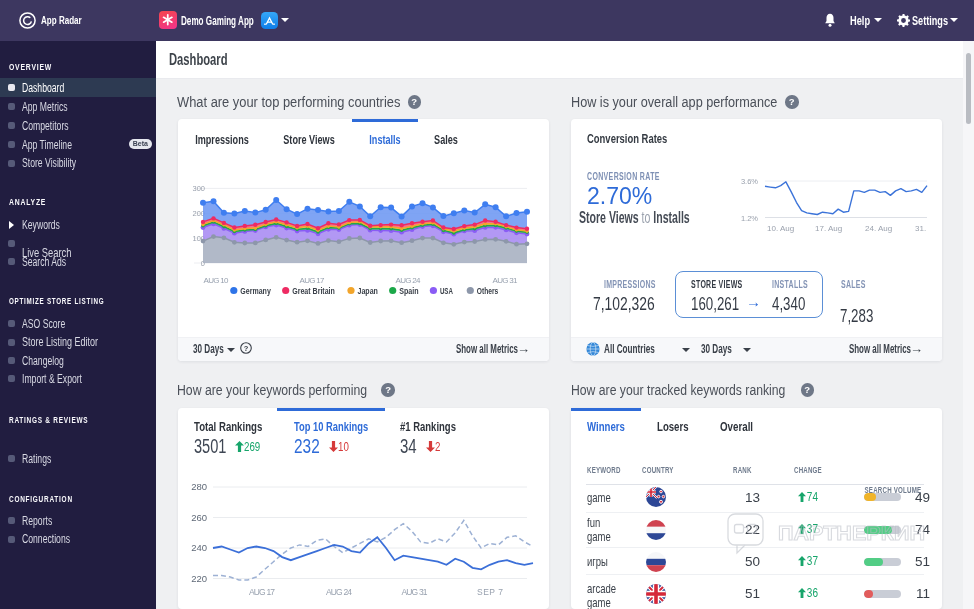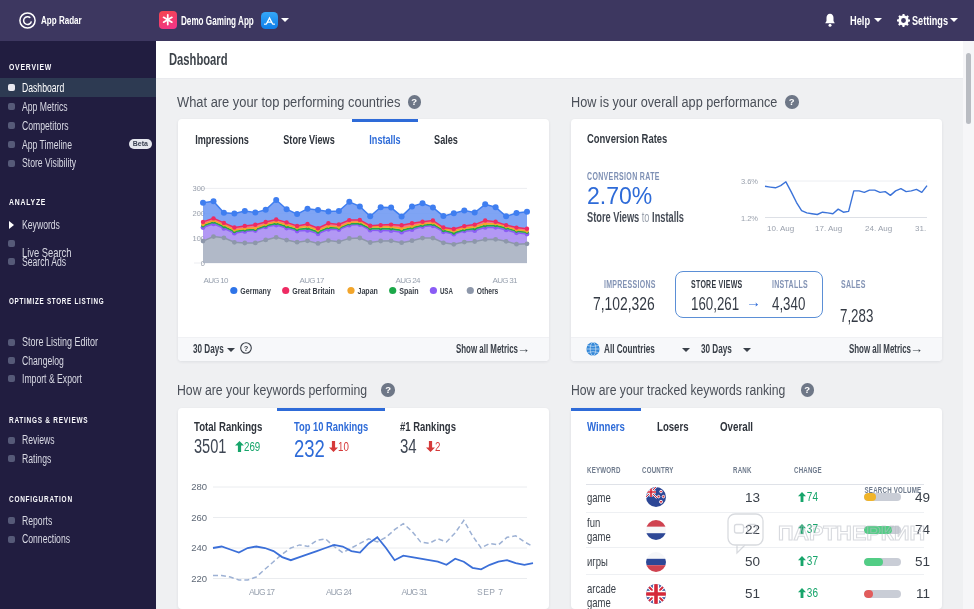--- a/index.html
+++ b/index.html
@@ -85,37 +85,37 @@
     </div>
   <div class="abs" style="left:0;top:192.5px;width:156px;height:19px;">
       <span class="abs" style="left:8px;top:6px;width:7px;height:7px;border-radius:2px;background:#565a78;"></span>
       <div class="t" style="left:22px;top:2.5px;font-size:13px;font-weight:normal;color:#d9dae4;margin-top:9px;"><span class="sx" style="transform:scaleX(0.72)">Live Search</span></div>
     </div>
   <div class="abs" style="left:0;top:211.2px;width:156px;height:19px;">
       <span class="abs" style="left:8px;top:6px;width:7px;height:7px;border-radius:2px;background:#565a78;"></span>
       <div class="t" style="left:22px;top:2.5px;font-size:12px;font-weight:normal;color:#d9dae4;"><span class="sx" style="transform:scaleX(0.72)">Search Ads</span></div>
     </div>
   <div class="t" style="left:9px;top:254px;font-size:9.5px;font-weight:bold;color:#fafafd;letter-spacing:1.1px;"><span class="sx" style="transform:scaleX(0.66)">OPTIMIZE STORE LISTING</span></div>
+  <div class="abs" style="left:0;top:273px;width:156px;height:19px;">
+      <span class="abs" style="left:8px;top:6px;width:7px;height:7px;border-radius:2px;background:#565a78;"></span>
+      <div class="t" style="left:22px;top:2.5px;font-size:12px;font-weight:normal;color:#d9dae4;"><span class="sx" style="transform:scaleX(0.72)">ASO Score</span></div>
+    </div>
   <div class="abs" style="left:0;top:291.5px;width:156px;height:19px;">
       <span class="abs" style="left:8px;top:6px;width:7px;height:7px;border-radius:2px;background:#565a78;"></span>
       <div class="t" style="left:22px;top:2.5px;font-size:12px;font-weight:normal;color:#d9dae4;"><span class="sx" style="transform:scaleX(0.75)">Store Listing Editor</span></div>
     </div>
   <div class="abs" style="left:0;top:310px;width:156px;height:19px;">
       <span class="abs" style="left:8px;top:6px;width:7px;height:7px;border-radius:2px;background:#565a78;"></span>
       <div class="t" style="left:22px;top:2.5px;font-size:12px;font-weight:normal;color:#d9dae4;"><span class="sx" style="transform:scaleX(0.72)">Changelog</span></div>
     </div>
   <div class="abs" style="left:0;top:328.1px;width:156px;height:19px;">
       <span class="abs" style="left:8px;top:6px;width:7px;height:7px;border-radius:2px;background:#565a78;"></span>
       <div class="t" style="left:22px;top:2.5px;font-size:12px;font-weight:normal;color:#d9dae4;"><span class="sx" style="transform:scaleX(0.72)">Import &amp; Export</span></div>
     </div>
   <div class="t" style="left:9px;top:373.1px;font-size:9.5px;font-weight:bold;color:#fafafd;letter-spacing:1.1px;"><span class="sx" style="transform:scaleX(0.68)">RATINGS &amp; REVIEWS</span></div>
-  <div class="abs" style="left:0;top:389.5px;width:156px;height:19px;">
-      <span class="abs" style="left:8px;top:6px;width:7px;height:7px;border-radius:2px;background:#565a78;"></span>
-      <div class="t" style="left:22px;top:2.5px;font-size:12px;font-weight:normal;color:#d9dae4;"><span class="sx" style="transform:scaleX(0.72)">Reviews</span></div>
-    </div>
   <div class="abs" style="left:0;top:408.2px;width:156px;height:19px;">
       <span class="abs" style="left:8px;top:6px;width:7px;height:7px;border-radius:2px;background:#565a78;"></span>
       <div class="t" style="left:22px;top:2.5px;font-size:12px;font-weight:normal;color:#d9dae4;"><span class="sx" style="transform:scaleX(0.72)">Ratings</span></div>
     </div>
   <div class="t" style="left:9px;top:452.4px;font-size:9.5px;font-weight:bold;color:#fafafd;letter-spacing:1.1px;"><span class="sx" style="transform:scaleX(0.68)">CONFIGURATION</span></div>
   <div class="abs" style="left:0;top:470px;width:164px;height:19px;">
       <span class="abs" style="left:8px;top:6px;width:7px;height:7px;border-radius:2px;background:#565a78;"></span>
       <div class="t" style="left:22px;top:2.5px;font-size:12px;font-weight:normal;color:#d9dae4;"><span class="sx" style="transform:scaleX(0.72)">Reports</span></div>
     </div>
   <div class="abs" style="left:0;top:488.9px;width:156px;height:19px;">
@@ -389,21 +389,21 @@
     <circle cx="6" cy="6" r="5.3" fill="none" stroke="#3a4049" stroke-width="1.1"></circle>
     <text x="6" y="8.6" text-anchor="middle" font-size="7.5" font-weight="bold" fill="#3a4049">?</text>
   </svg>
   <div class="t" style="right:31px;top:223px;font-size:12px;font-weight:bold;color:#3a4049;"><span class="sxr" style="transform:scaleX(0.66)">Show all Metrics</span></div>
   <div class="t" style="right:19px;top:221.5px;font-size:13px;font-weight:bold;color:#3a4049;">→</div>
 </div>
 <div id="card2" class="card" style="left:571px;top:119px;height:242px;">
   <div class="t" style="left:16px;top:12px;font-size:13.5px;font-weight:bold;color:#343a42;"><span class="sx" style="transform:scaleX(0.7)">Conversion Rates</span></div>
   <div class="t" style="left:16px;top:52px;font-size:10px;font-weight:bold;color:#7e90b4;letter-spacing:0.5px;"><span class="sx" style="transform:scaleX(0.7)">CONVERSION RATE</span></div>
   <div class="t" style="left:16px;top:64px;font-size:23px;font-weight:normal;color:#2e6bd8;"><span class="sx" style="transform:scaleX(1.0)">2.70%</span></div>
-  <div class="t" style="left:16px;top:90px;font-size:14px;font-weight:bold;color:#454b55;text-align:right;"><span class="sx" style="transform:scaleX(0.66)">Store Views <span style="color:#9aa1ad;font-weight:normal;">to</span> Installs</span></div>
+  <div class="t" style="left:8px;top:90px;font-size:16px;font-weight:bold;color:#454b55;text-align:right;"><span class="sx" style="transform:scaleX(0.66)">Store Views <span style="color:#9aa1ad;font-weight:normal;">to</span> Installs</span></div>
   <svg class="abs" style="left:0;top:0" width="371" height="130" viewBox="0 0 371 130">
 <line x1="194" y1="62" x2="356" y2="62" stroke="#eceef2"></line>
 <line x1="194" y1="98.5" x2="356" y2="98.5" stroke="#dde0e6"></line>
 <text x="187" y="65" text-anchor="end" font-size="7.5" fill="#9aa1ad">3.6%</text>
 <text x="187" y="101.5" text-anchor="end" font-size="7.5" fill="#9aa1ad">1.2%</text>
 <path d="M194.0,67.3 L199.2,68.1 L204.5,68.8 L209.7,66.6 L214.9,62.8 L220.1,72.6 L225.4,83.3 L230.6,91.7 L235.8,93.9 L241.0,94.7 L246.3,95.5 L251.5,93.2 L256.7,93.9 L261.9,94.7 L267.2,90.1 L272.4,93.2 L277.6,92.4 L282.8,71.9 L288.1,71.9 L293.3,73.4 L298.5,71.1 L303.7,71.1 L309.0,73.4 L314.2,72.6 L319.4,76.4 L324.6,71.9 L329.9,69.6 L335.1,72.6 L340.3,71.9 L345.5,70.4 L350.8,73.4 L356.0,66.6" fill="none" stroke="#3b73d9" stroke-width="1.4" stroke-linejoin="round"></path>
 <g font-size="8" fill="#9aa1ad">
 <text x="196" y="112">10. Aug</text>
         <text x="244" y="112">17. Aug</text>
         <text x="294" y="112">24. Aug</text>
@@ -438,21 +438,21 @@
 </div>
 <div id="card3" class="card" style="left:178px;top:408px;height:201px;">
   <div class="abs" style="left:99px;top:0;width:108px;height:3px;background:#2e6bd8;"></div>
   <div class="t" style="left:16px;top:11px;font-size:13px;font-weight:bold;color:#2e333b;"><span class="sx" style="transform:scaleX(0.74)">Total Rankings</span></div>
   <div class="t" style="left:116px;top:11px;font-size:13px;font-weight:bold;color:#2e6bd8;"><span class="sx" style="transform:scaleX(0.72)">Top 10 Rankings</span></div>
   <div class="t" style="left:222px;top:11px;font-size:13px;font-weight:bold;color:#2e333b;"><span class="sx" style="transform:scaleX(0.73)">#1 Rankings</span></div>
   <div class="t" style="left:16px;top:27px;font-size:20px;font-weight:normal;color:#3f4754;"><span class="sx" style="transform:scaleX(0.73)">3501</span></div>
   <div class="t" style="left:57px;top:32px;font-size:12.5px;color:#17a56b;"><svg width="9" height="11" viewBox="0 0 9 11" style="vertical-align:-1px">
         <path d="M4.5 0 L9 4.6 H6.1 V11 H2.9 V4.6 H0 Z" fill="#17a56b"></path>
       </svg><span class="sx" style="transform:scaleX(0.78)">269</span></div>
-  <div class="t" style="left:116px;top:27px;font-size:24px;font-weight:normal;color:#2e6bd8;"><span class="sx" style="transform:scaleX(0.77)">232</span></div>
+  <div class="t" style="left:116px;top:27px;font-size:20px;font-weight:normal;color:#2e6bd8;"><span class="sx" style="transform:scaleX(0.77)">232</span></div>
   <div class="t" style="left:151px;top:32px;font-size:12.5px;color:#d63a3a;"><svg width="9" height="11" viewBox="0 0 9 11" style="vertical-align:-1px">
         <path d="M4.5 11 L0 6.4 H2.9 V0 H6.1 V6.4 H9 Z" fill="#d63a3a"></path>
       </svg><span class="sx" style="transform:scaleX(0.78)">10</span></div>
   <div class="t" style="left:222px;top:27px;font-size:20px;font-weight:normal;color:#3f4754;"><span class="sx" style="transform:scaleX(0.75)">34</span></div>
   <div class="t" style="left:248px;top:32px;font-size:12.5px;color:#d63a3a;"><svg width="9" height="11" viewBox="0 0 9 11" style="vertical-align:-1px">
         <path d="M4.5 11 L0 6.4 H2.9 V0 H6.1 V6.4 H9 Z" fill="#d63a3a"></path>
       </svg><span class="sx" style="transform:scaleX(0.78)">2</span></div>
   <svg class="abs" style="left:0;top:0" width="371" height="201" viewBox="0 0 371 201">
 <line x1="35" y1="79.0" x2="349" y2="79.0" stroke="#eaecef" stroke-width="1"></line>
       <line x1="35" y1="109.5" x2="349" y2="109.5" stroke="#eaecef" stroke-width="1"></line>

